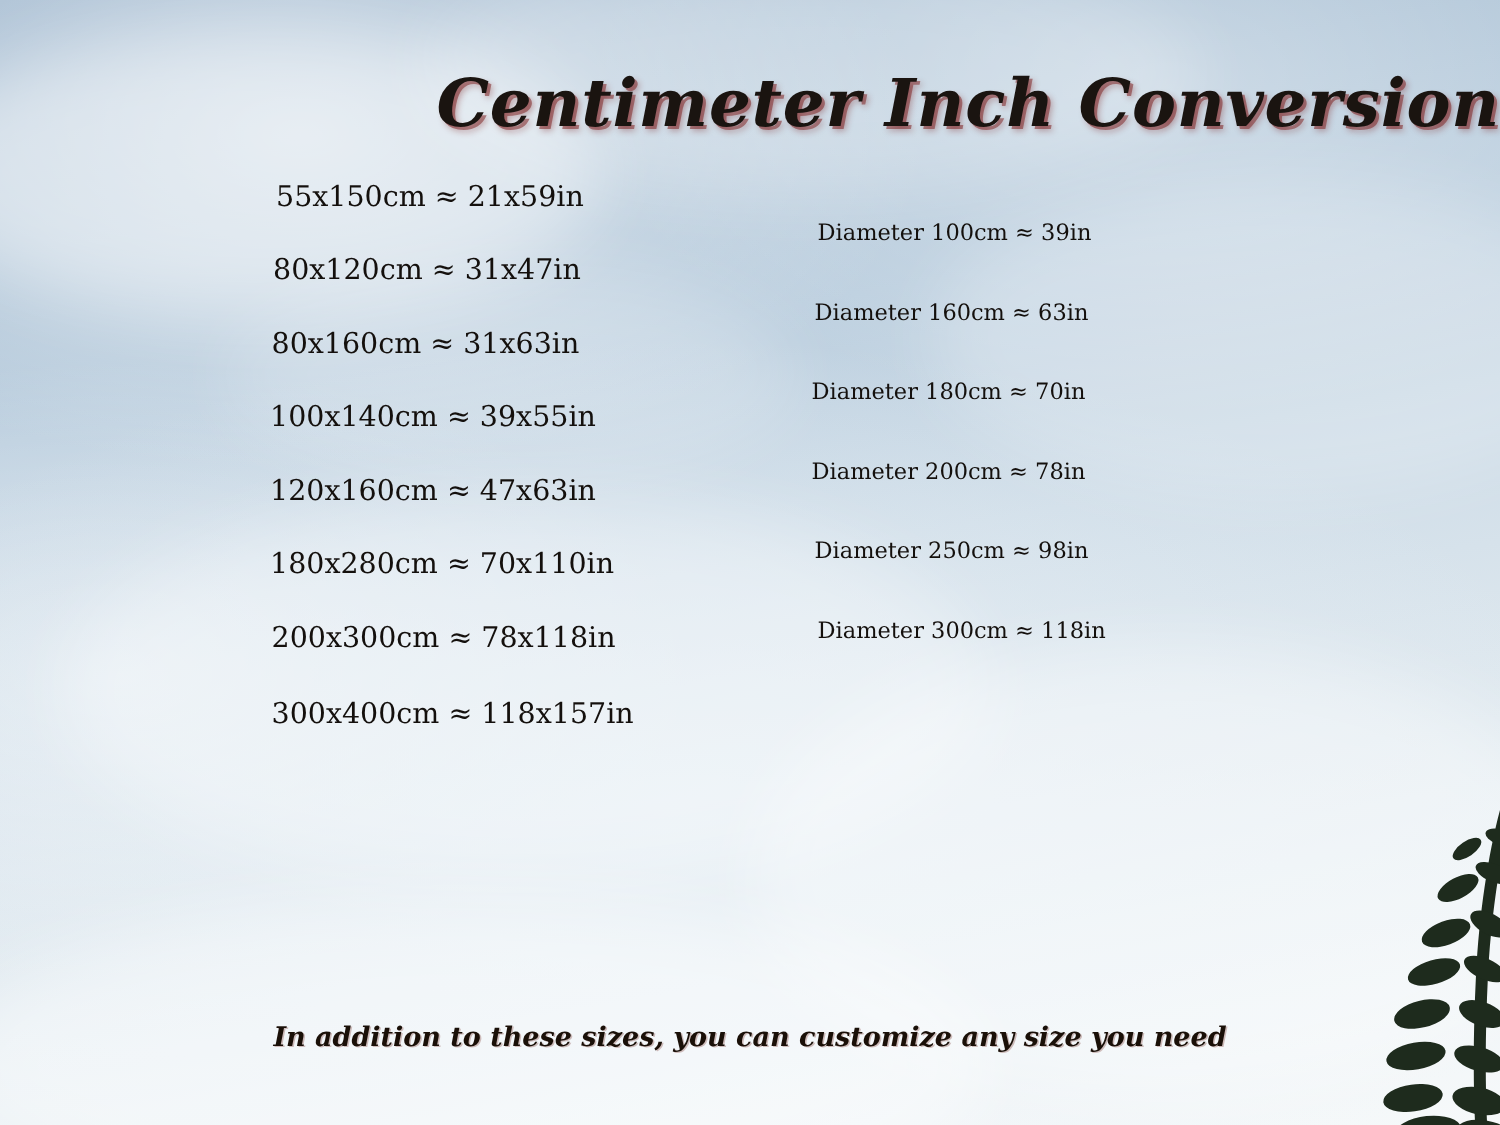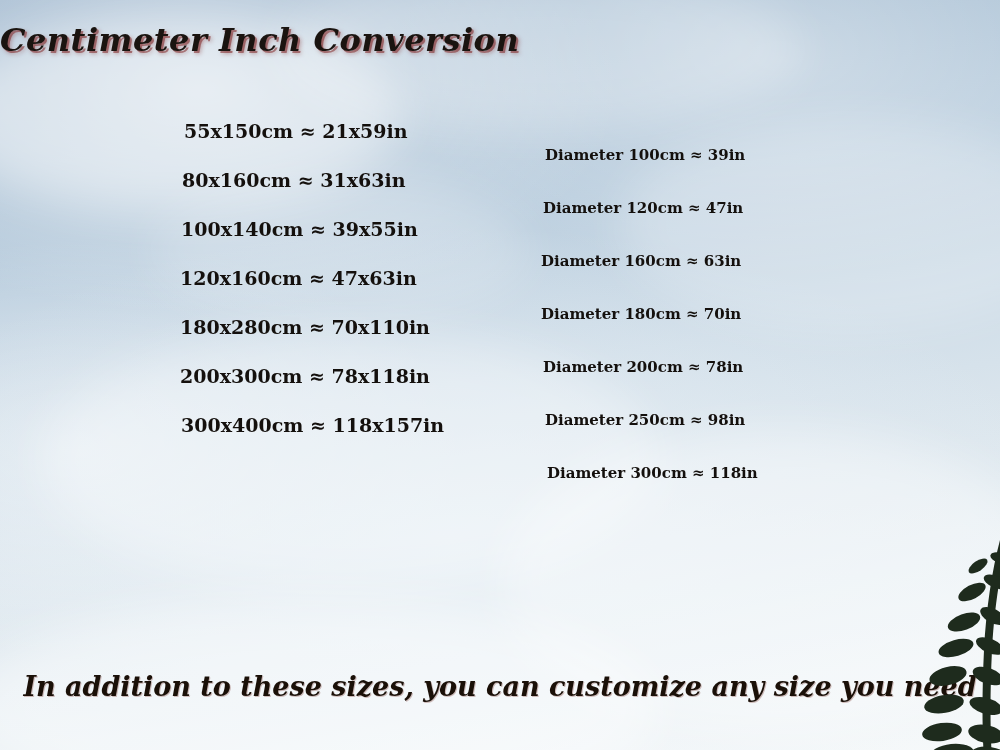--- a/index.html
+++ b/index.html
@@ -36,27 +36,27 @@
   .c3 { left: 620px;  top: 120px; width: 460px; height: 210px; background: rgba(255,255,255,0.22); }
   .c4 { left: 40px;   top: 330px; width: 620px; height: 260px; background: rgba(255,255,255,0.30); }
   .c5 { left: 500px;  top: 430px; width: 560px; height: 300px; background: rgba(255,255,255,0.35); }
   .c6 { left: -40px;  top: 600px; width: 700px; height: 220px; background: rgba(255,255,255,0.42); }
   .c7 { left: 150px;  top: 180px; width: 380px; height: 140px; background: rgba(255,255,255,0.18); }
 
   h1.title {
     position: absolute;
     left: 0;
     right: 0;
-    top: 21px;
+    top: 44px;
     margin: 0;
-    text-align: left;
+    text-align: right;
     font-family: "DejaVu Serif", serif;
     font-style: italic;
     font-weight: bold;
-    font-size: 32px;
+    font-size: 44px;
     letter-spacing: 0.5px;
     color: #1a1410;
     text-shadow:
       2px 2px 0 rgba(130, 40, 40, 0.55),
       3px 3px 4px rgba(120, 30, 30, 0.35);
   }
 
   .col {
     position: absolute;
   }
@@ -65,21 +65,21 @@
     top: 122px;
     width: 300px;
   }
   .col-right {
     left: 535px;
     top: 148px;
     width: 360px;
   }
   .row {
     font-family: "DejaVu Serif", serif;
-    font-weight: bold;
+    font-weight: normal;
     color: #14100d;
     white-space: nowrap;
   }
   .col-left .row {
     font-size: 19px;
     line-height: 1.0;
     margin-bottom: 30px;
   }
   .col-right .row {
     font-size: 15px;
@@ -109,21 +109,21 @@
 
   .footnote {
     position: absolute;
     left: 0;
     right: 0;
     bottom: 48px;
     text-align: center;
     font-family: "DejaVu Serif", serif;
     font-style: italic;
     font-weight: bold;
-    font-size: 27px;
+    font-size: 18px;
     color: #1a1008;
     text-shadow: 1px 1px 0 rgba(120, 50, 40, 0.30);
   }
 
   
   .foliage {
     position: absolute;
     right: -10px;
     bottom: -10px;
     width: 150px;
@@ -141,31 +141,31 @@
   <div class="cloud c3"></div>
   <div class="cloud c4"></div>
   <div class="cloud c5"></div>
   <div class="cloud c6"></div>
   <div class="cloud c7"></div>
 
   <h1 class="title">Centimeter Inch Conversion</h1>
 
   <div class="col col-left">
     <div class="row">55x150cm ≈ 21x59in</div>
+    <div class="row">80x120cm ≈ 31x47in</div>
     <div class="row">80x160cm ≈ 31x63in</div>
     <div class="row">100x140cm ≈ 39x55in</div>
     <div class="row">120x160cm ≈ 47x63in</div>
     <div class="row">180x280cm ≈ 70x110in</div>
     <div class="row">200x300cm ≈ 78x118in</div>
     <div class="row">300x400cm ≈ 118x157in</div>
   </div>
 
   <div class="col col-right">
     <div class="row">Diameter 100cm ≈ 39in</div>
-    <div class="row">Diameter 120cm ≈ 47in</div>
     <div class="row">Diameter 160cm ≈ 63in</div>
     <div class="row">Diameter 180cm ≈ 70in</div>
     <div class="row">Diameter  200cm ≈ 78in</div>
     <div class="row">Diameter  250cm ≈ 98in</div>
     <div class="row">Diameter  300cm ≈ 118in</div>
   </div>
 
   <div class="footnote">In addition to these sizes, you can customize any size you need</div>
 
   <svg class="foliage" viewBox="0 0 150 230">

